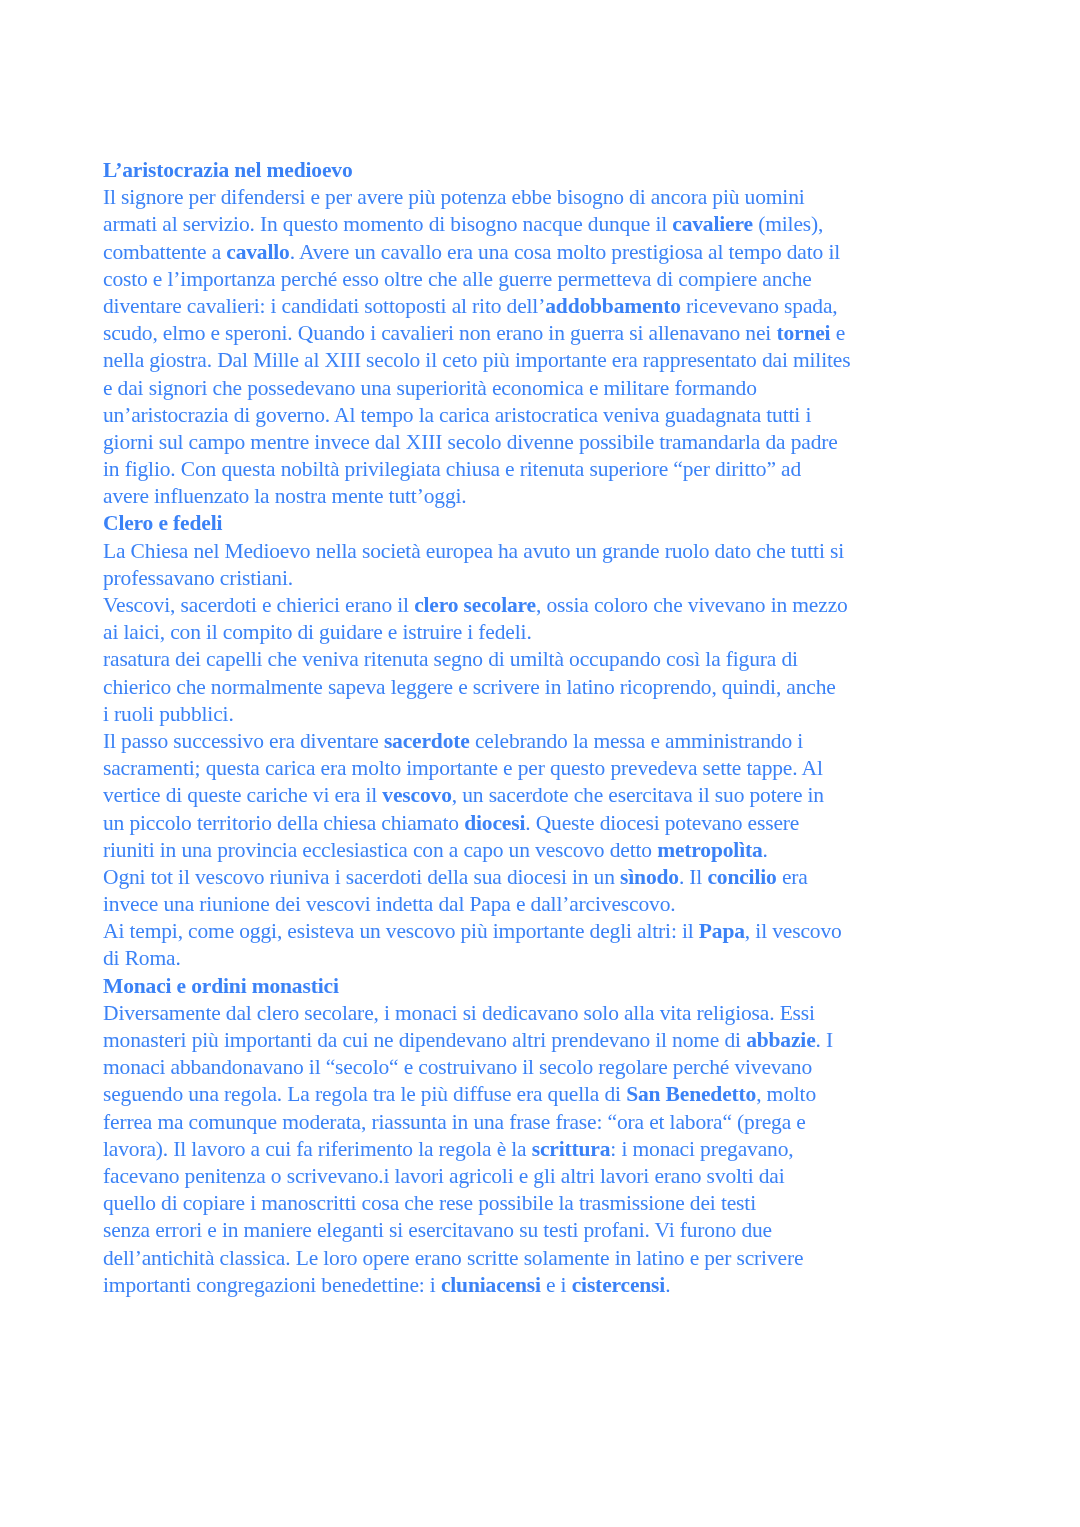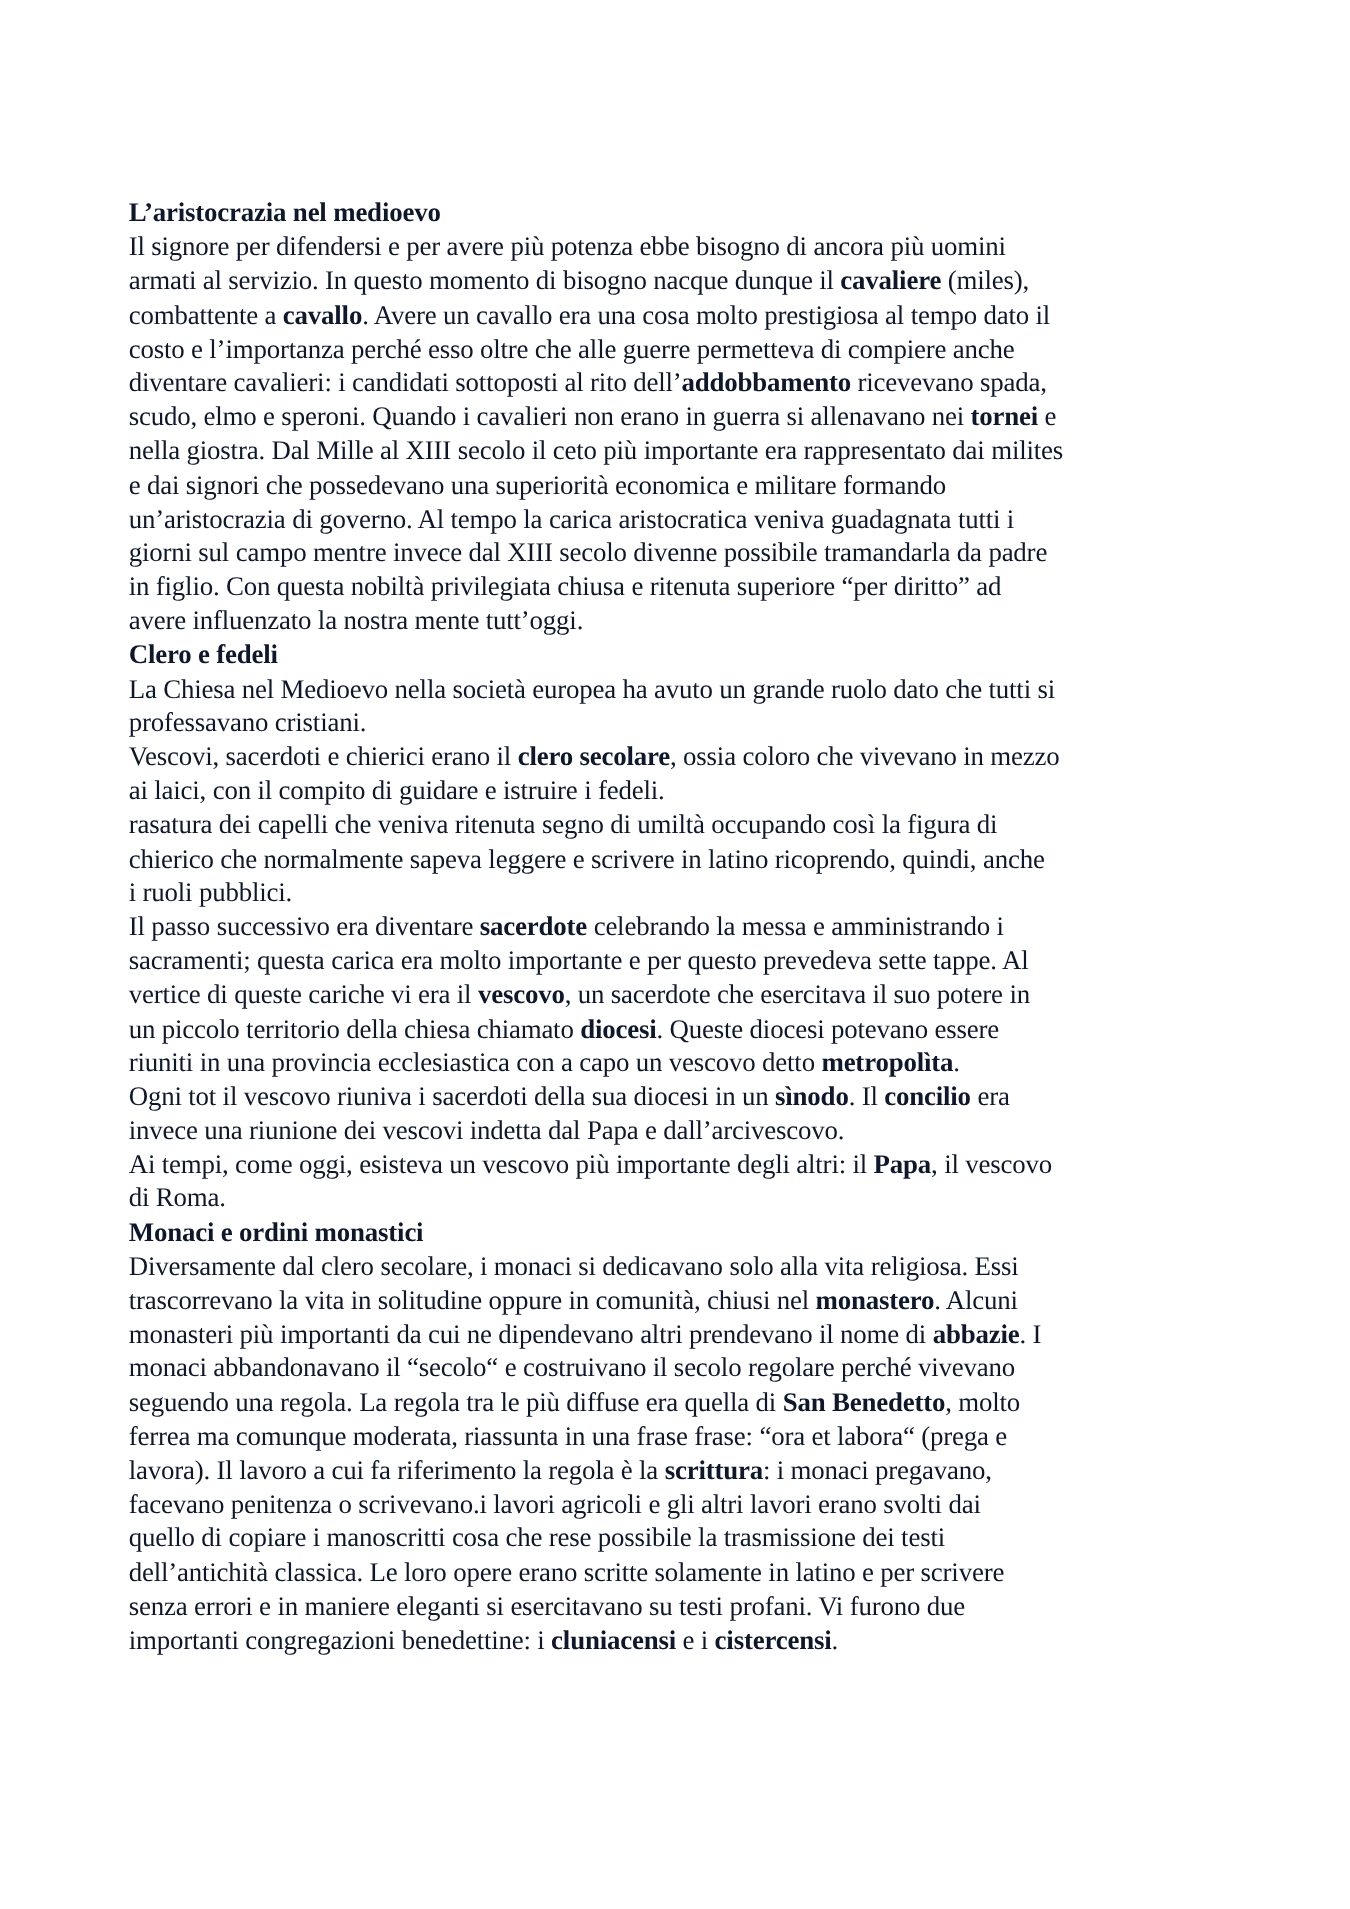--- a/index.html
+++ b/index.html
@@ -14,21 +14,21 @@
       overflow: hidden;
     }
     .page {
       position: absolute;
       left: 103px;
       top: 157px;
       width: 900px;
       font-family: "Liberation Serif", "DejaVu Serif", serif;
       font-size: 21.5px;
       line-height: 27.2px;
-      color: #0f172a;
+      color: #3b82f6;
       letter-spacing: -0.15px;
     }
     .line {
       white-space: nowrap;
       display: block;
       height: 27.2px;
     }
     .heading {
       font-weight: bold;
     }
@@ -71,25 +71,24 @@
       <div class="line"><span>un piccolo territorio della chiesa chiamato </span><b>diocesi</b><span>. Queste diocesi potevano essere</span></div>
       <div class="line"><span>riuniti in una provincia ecclesiastica con a capo un vescovo detto </span><b>metropolìta</b><span>.</span></div>
       <div class="line"><span>Ogni tot il vescovo riuniva i sacerdoti della sua diocesi in un </span><b>sìnodo</b><span>. Il </span><b>concilio</b><span> era</span></div>
       <div class="line"><span>invece una riunione dei vescovi indetta dal Papa e dall’arcivescovo.</span></div>
       <div class="line"><span>Ai tempi, come oggi, esisteva un vescovo più importante degli altri: il </span><b>Papa</b><span>, il vescovo</span></div>
       <div class="line"><span>di Roma.</span></div>
     </section>
     <section>
       <div class="line heading">Monaci e ordini monastici</div>
       <div class="line"><span>Diversamente dal clero secolare, i monaci si dedicavano solo alla vita religiosa. Essi</span></div>
-      <div class="line"><span>trascorrevano la vita in solitudine oppure in comunità, chiusi nel </span><b>monastero</b><span>. Alcuni</span></div>
       <div class="line"><span>monasteri più importanti da cui ne dipendevano altri prendevano il nome di </span><b>abbazie</b><span>. I</span></div>
       <div class="line"><span>monaci abbandonavano il “secolo“ e costruivano il secolo regolare perché vivevano</span></div>
       <div class="line"><span>seguendo una regola. La regola tra le più diffuse era quella di </span><b>San Benedetto</b><span>, molto</span></div>
       <div class="line"><span>ferrea ma comunque moderata, riassunta in una frase frase: “ora et labora“ (prega e</span></div>
       <div class="line"><span>lavora). Il lavoro a cui fa riferimento la regola è la </span><b>scrittura</b><span>: i monaci pregavano,</span></div>
       <div class="line"><span>facevano penitenza o scrivevano.i lavori agricoli e gli altri lavori erano svolti dai</span></div>
       <div class="line"><span>quello di copiare i manoscritti cosa che rese possibile la trasmissione dei testi</span></div>
+      <div class="line"><span>senza errori e in maniere eleganti si esercitavano su testi profani. Vi furono due</span></div>
       <div class="line"><span>dell’antichità classica. Le loro opere erano scritte solamente in latino e per scrivere</span></div>
-      <div class="line"><span>senza errori e in maniere eleganti si esercitavano su testi profani. Vi furono due</span></div>
       <div class="line"><span>importanti congregazioni benedettine: i </span><b>cluniacensi</b><span> e i </span><b>cistercensi</b><span>.</span></div>
     </section>
   </div>
 
 </body></html>

